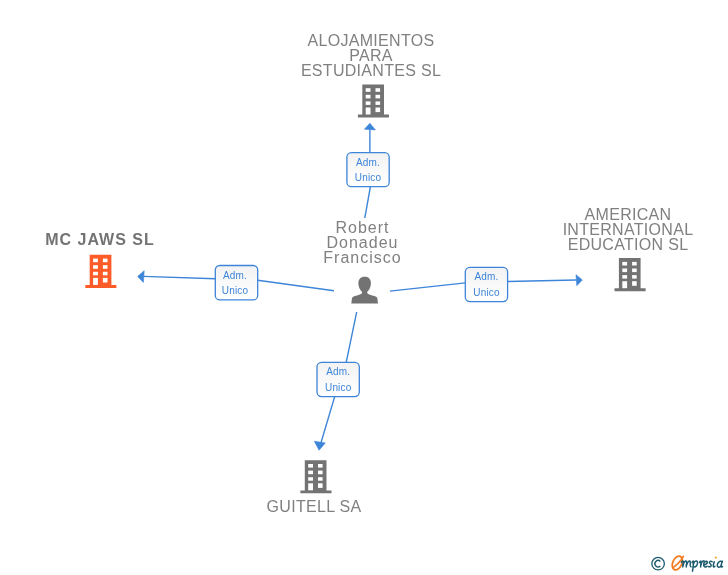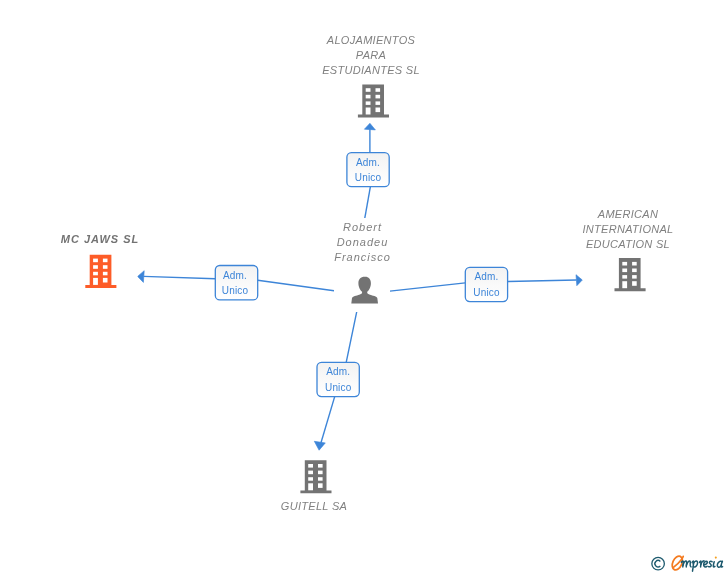--- a/index.html
+++ b/index.html
@@ -1,19 +1,19 @@
 <!DOCTYPE html>
 <html><head>
 <meta charset="utf-8">
 <style>
   html,body{margin:0;padding:0;background:#ffffff;}
   body{width:728px;height:575px;font-family:"Liberation Sans",sans-serif;overflow:hidden;position:relative;-webkit-font-smoothing:antialiased;}
   #stage{position:absolute;left:0;top:0;width:728px;height:575px;background:#fff;}
   svg.layer{position:absolute;left:0;top:0;width:728px;height:575px;overflow:visible;transform:translateZ(0);}
-  .node-label{position:absolute;color:#808080;font-size:11px;line-height:15px;text-align:center;white-space:pre-line;letter-spacing:0.3px;transform:translateZ(0);font-style:italic;}
+  .node-label{position:absolute;color:#808080;font-size:16px;line-height:15px;text-align:center;white-space:pre-line;letter-spacing:0.3px;transform:translateZ(0);}
   .edge-label-text{font-size:10px;fill:#3d85d8;font-family:"Liberation Sans",sans-serif;letter-spacing:0.15px;}
   .wm{position:absolute;left:648px;top:550px;width:82px;height:26px;}
 </style>
 </head>
 <body>
 
 <div id="stage">
 
   <svg class="layer" viewBox="0 0 728 575">
     <defs>

